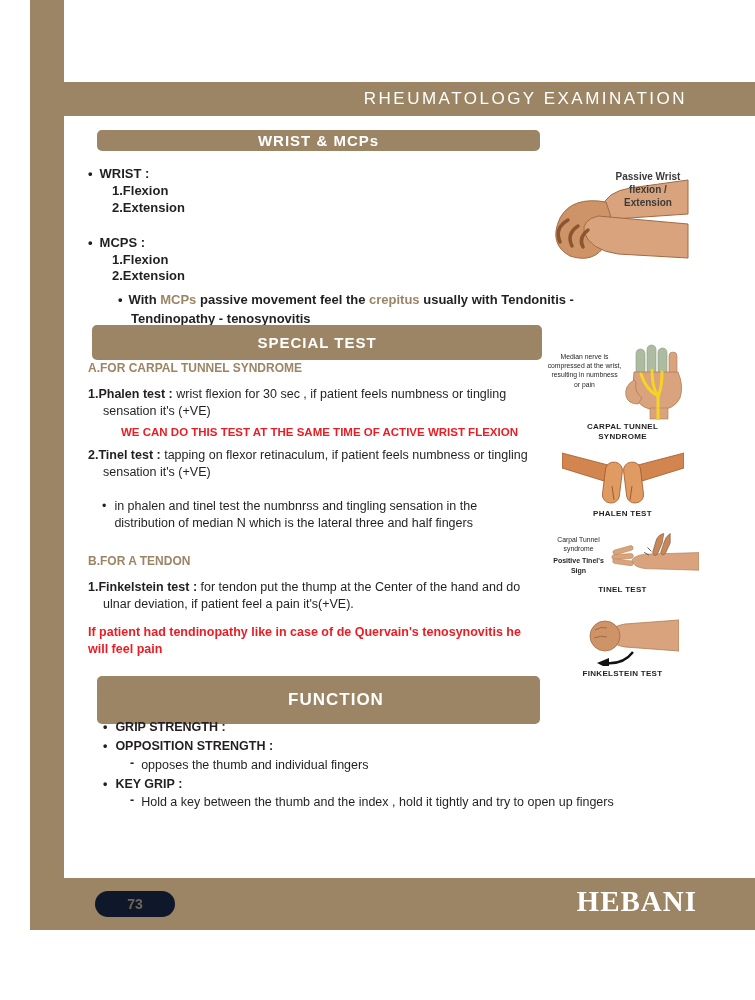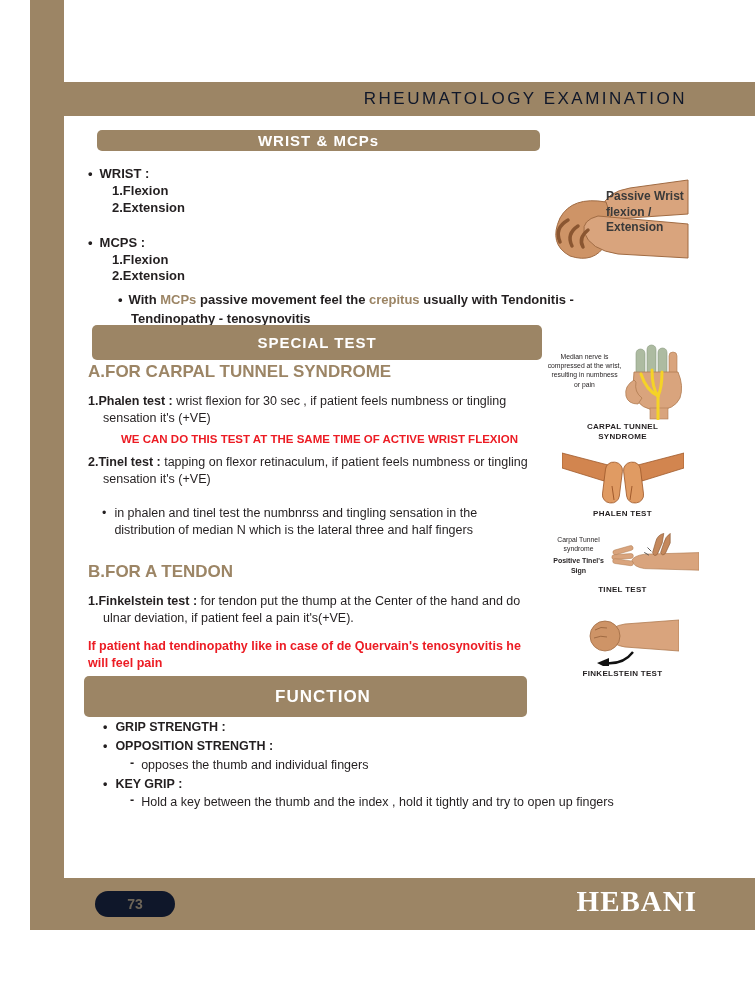--- a/index.html
+++ b/index.html
@@ -11,52 +11,52 @@
   }
   :root { --brown:#9C8565; --red:#EC1C24; }
 
   .left-stripe { position:absolute; left:30px; top:0; width:34px; height:930px; background:var(--brown); }
 
   .top-bar {
     position:absolute; left:64px; top:82px; width:691px; height:34px;
     background:var(--brown); display:flex; align-items:center; justify-content:flex-end;
     padding-right:68px;
   }
-  .top-title { color:#0f172a; font-size:17px; letter-spacing:2.5px; font-weight:500; }
+  .top-title { color:#ffffff; font-size:17px; letter-spacing:2.5px; font-weight:500; }
 
   .section-bar {
     position:absolute; background:var(--brown); color:#fff;
     display:flex; align-items:center; justify-content:center;
     border-radius:5px; font-weight:bold; letter-spacing:1px;
   }
   .bar-wrist    { left:97px; top:130px; width:443px; height:21px; font-size:15px; }
   .bar-special  { left:92px; top:325px; width:450px; height:35px; font-size:15px; }
-  .bar-function { left:84px; top:676px; width:443px; height:41px; font-size:17px;padding-left:35px; }
+  .bar-function { left:97px; top:676px; width:443px; height:48px; font-size:17px;padding-left:35px; }
 
   
   .wrist-content { position:absolute; left:88px; top:166px; width:560px; font-size:13px; line-height:1.3; }
   .bullet-line { display:flex; font-weight:bold; }
   .bullet-line::before { content:"\2022"; margin-right:7px; }
   .sub-item { margin-left:24px; font-weight:bold; line-height:1.3; }
   .group-gap { margin-top:18px; }
   .mcp-note { margin-left:30px; margin-top:6px; font-weight:bold; width:530px; line-height:1.45;
               display:block; padding-left:13px; text-indent:-13px; }
   .mcp-note::before { content:"\2022"; margin-right:6px; }
   .hl { color:var(--brown); }
 
   
   .wrist-figure { position:absolute; left:488px; top:168px; width:202px; height:100px; }
   .wrist-figure figcaption {
-    position:absolute; right:0; top:21px; width:84px;
-    font-size:12px; font-weight:bold; color:#3a3a3a; line-height:1.3;
+    position:absolute; right:0; top:2px; width:84px;
+    font-size:10px; font-weight:bold; text-align:center; color:#3a3a3a; line-height:1.3;
   }
 
   
   .special-col { position:absolute; left:88px; top:360px; width:452px; font-size:12.5px; line-height:1.4; }
-  .subhead { color:var(--brown); font-weight:bold; font-size:17px; margin-bottom:9px; }
+  .subhead { color:var(--brown); font-weight:bold; font-size:12px; margin-bottom:9px; }
   .test-item { padding-left:15px; text-indent:-15px; margin-bottom:2px; }
   .test-item b { font-weight:bold; }
   .warning1 { color:var(--red); font-weight:bold; font-size:11.5px; margin:3px 0 7px 33px; }
   .median-note { display:flex; margin:16px 0 14px 14px; width:420px; }
   .median-note::before { content:"\2022"; margin-right:8px; }
   .subhead-b { margin-top:20px; }
   .warning2 { color:var(--red); font-weight:bold; font-size:12.5px; margin-top:10px; width:450px; line-height:1.35; }
 
   
   .side-col { position:absolute; left:545px; top:344px; width:155px; display:flex; flex-direction:column; align-items:center; }

